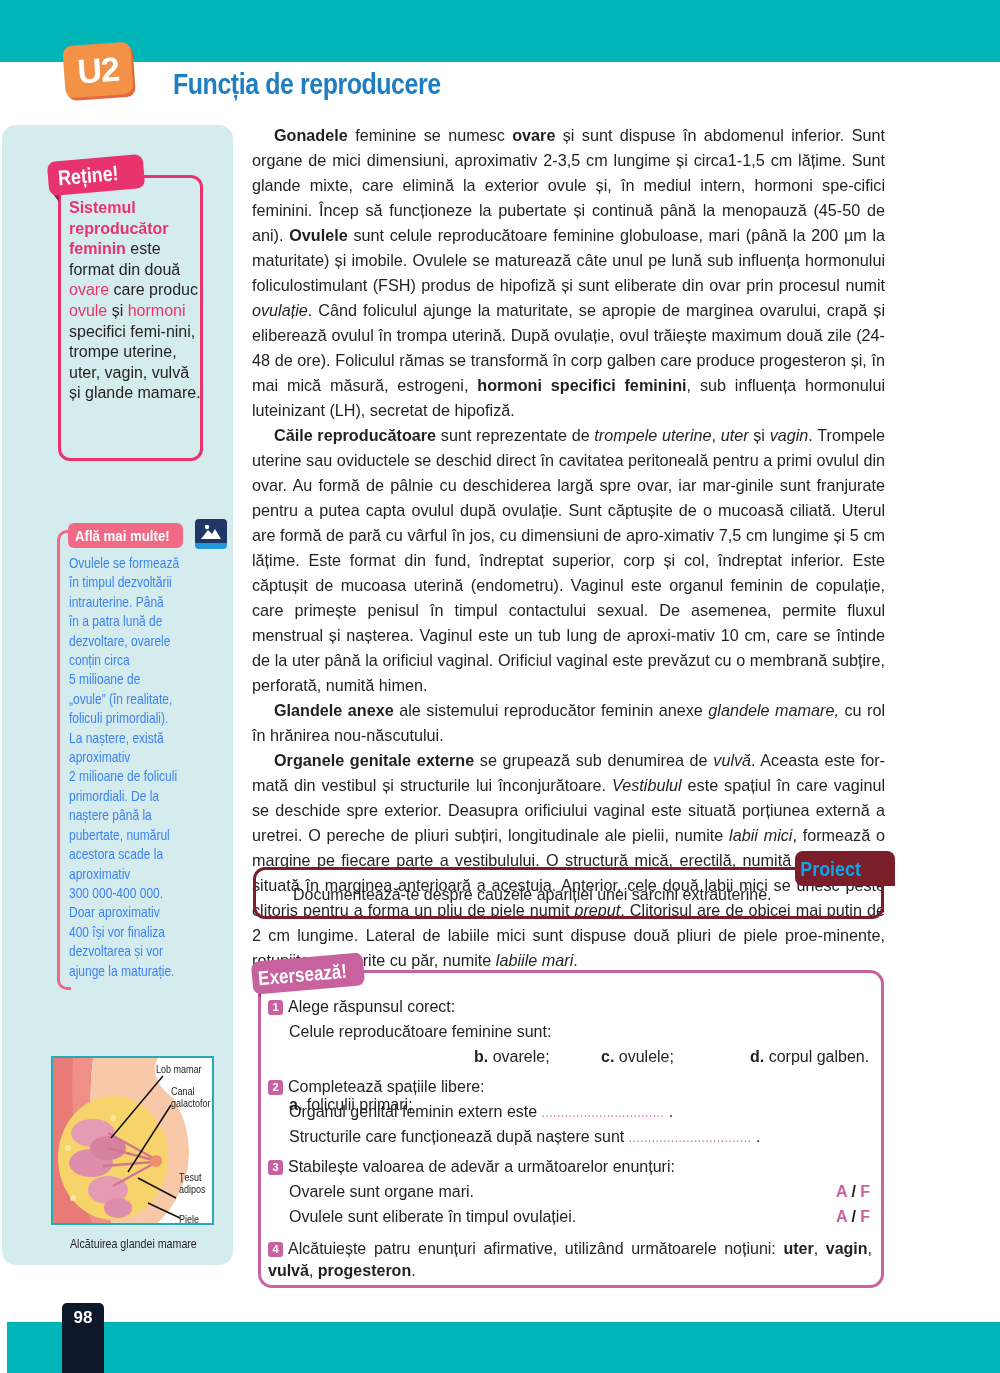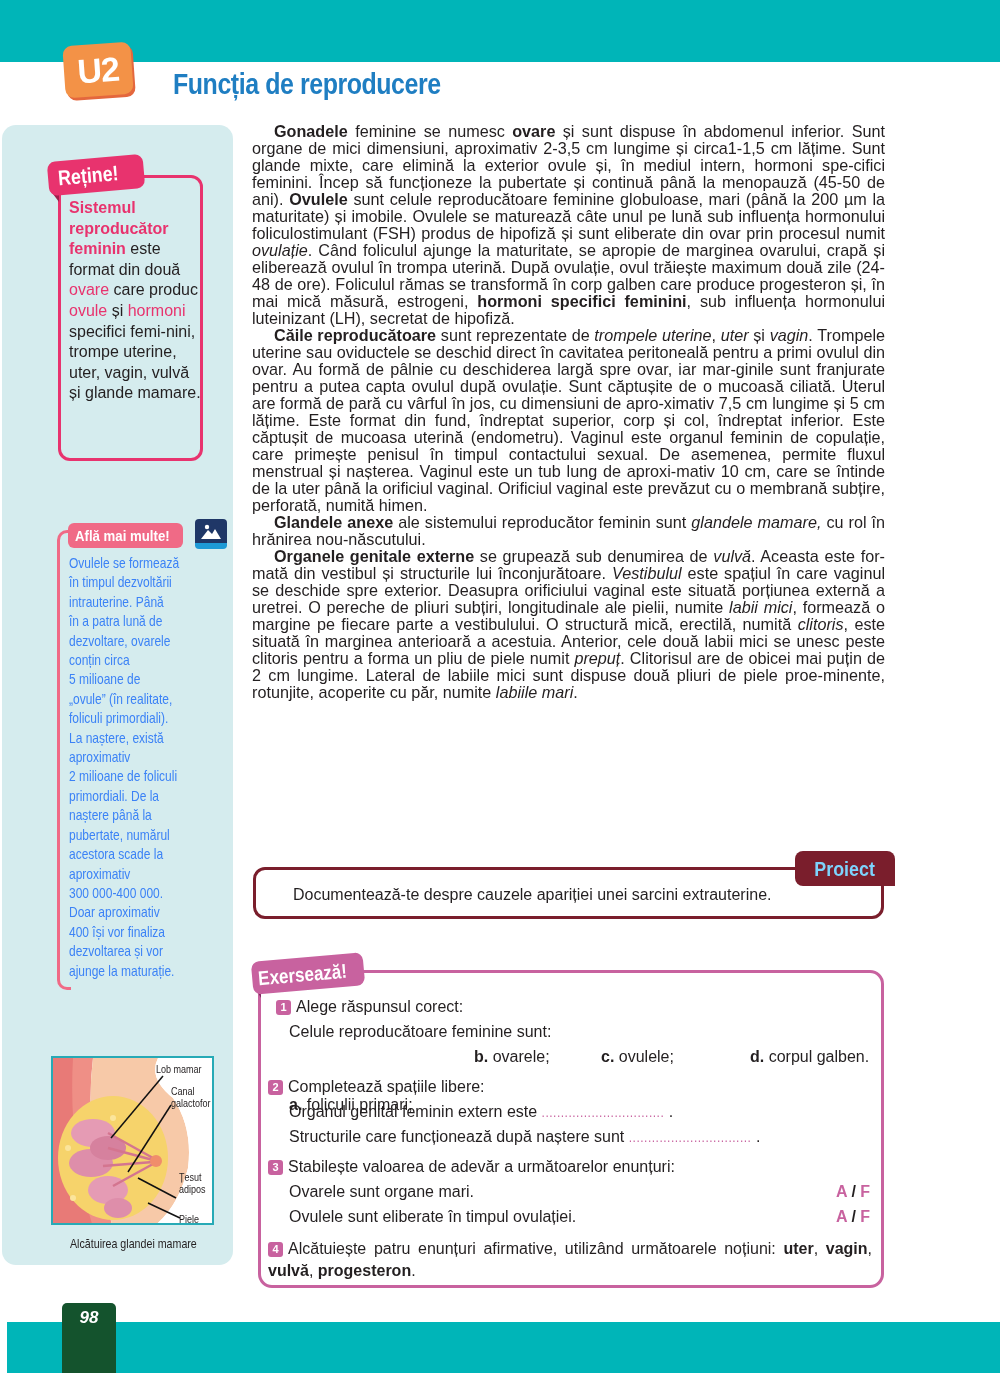--- a/index.html
+++ b/index.html
@@ -40,49 +40,49 @@
 
   
   .figure { position: absolute; left: 51px; top: 1056px; width: 163px; height: 169px; border: 2px solid #27aab6; background: #c2410c; overflow: hidden; }
   .figure svg { position: absolute; left: 0; top: 0; }
   .fig-label { position: absolute; font-size: 11px; color: #231f20; line-height: 11px; white-space: nowrap;
     transform: scaleX(0.82); transform-origin: left top; }
   .fig-caption { position: absolute; left: 70px; top: 1236px; font-size: 13px; color: #231f20; white-space: nowrap;
     transform: scaleX(0.82); transform-origin: left top; }
 
   
-  .main-text { position: absolute; left: 252px; top: 123px; width: 633px; font-size: 16.2px; line-height: 17px; color: #231f20; text-align: justify; }
+  .main-text { position: absolute; left: 252px; top: 123px; width: 633px; font-size: 16.2px; line-height: 25px; color: #231f20; text-align: justify; }
   .main-text p { text-indent: 22px; }
   .main-text b { font-weight: bold; }
   .main-text i { font-style: italic; }
 
   
   .proiect-box { position: absolute; left: 253px; top: 867px; width: 631px; height: 52px; border: 3px solid #7a1e2c; border-radius: 12px; }
   .proiect-tab { position: absolute; left: 795px; top: 851px; width: 100px; height: 35px; background: #7a1e2c; border-radius: 8px 8px 0 8px;
-    color: #7dd3fc; font-weight: bold; font-size: 21px; line-height: 36px; text-align: center; }
+    color: #0ea5e9; font-weight: bold; font-size: 21px; line-height: 36px; text-align: left; }
   .proiect-tab span { display: inline-block; transform: scaleX(0.85); }
   .proiect-text { position: absolute; left: 293px; top: 886px; font-size: 16px; color: #231f20; white-space: nowrap; }
 
   
   .ex-box { position: absolute; left: 258px; top: 970px; width: 626px; height: 318px; border: 3px solid #c8629f; border-radius: 14px; }
   .ex-tab { position: absolute; left: 252px; top: 957px; width: 112px; height: 33px; background: #c8629f; border-radius: 8px;
     transform: rotate(-5deg); color: #fff; font-weight: bold; font-size: 20px; line-height: 34px; padding-left: 6px; }
   .ex-tab span { display: inline-block; transform: scaleX(0.85); transform-origin: left center; }
   .ex-fold { position: absolute; left: 254px; top: 986px; width: 0; height: 0; border-top: 12px solid #7d2c5f; border-left: 7px solid transparent; }
   .ex-row { position: absolute; font-size: 16px; color: #231f20; white-space: nowrap; }
   .num-badge { display: inline-block; width: 15px; height: 15px; background: #c8629f; color: #fff; font-size: 11px; font-weight: bold;
     border-radius: 3px; text-align: center; line-height: 15px; margin-right: 5px; vertical-align: 1px; }
   .opt b { font-weight: bold; }
   .dots { color: #c8629f; letter-spacing: 0.5px; font-size: 12px; }
   .af { position: absolute; font-weight: bold; font-size: 16px; color: #c8629f; }
   .af .slash { color: #231f20; }
 
   .bottom-band { position: absolute; left: 7px; top: 1322px; width: 993px; height: 51px; background: #00b5b8; }
-  .page-num-tab { position: absolute; left: 62px; top: 1303px; width: 54px; height: 70px; background: #14532d; border-radius: 5px 5px 0 0;
-    color: #fff; font-weight: bold; font-size: 17px; text-align: center; line-height: 30px; font-style: italic; }
+  .page-num-tab { position: absolute; left: 62px; top: 1303px; width: 42px; height: 70px; background: #0f172a; border-radius: 5px 5px 0 0;
+    color: #fff; font-weight: bold; font-size: 17px; text-align: center; line-height: 30px; }
 </style>
 </head>
 <body>
 
 <div class="top-band"></div>
 <div class="unit-badge">U2</div>
 <h1 class="page-title">Funcția de reproducere</h1>
 
 <div class="sidebar"></div>
 
@@ -157,33 +157,33 @@
   <div class="fig-label" style="left:118px; top:40px;">galactofor</div>
   <div class="fig-label" style="left:126px; top:114px;">Țesut</div>
   <div class="fig-label" style="left:126px; top:126px;">adipos</div>
   <div class="fig-label" style="left:126px; top:156px;">Piele</div>
 </div>
 <div class="fig-caption">Alcătuirea glandei mamare</div>
 
 <div class="main-text" id="main-text">
     <p><b>Gonadele</b><span> feminine se numesc </span><b>ovare</b><span> și sunt dispuse în abdomenul inferior. Sunt organe de mici dimensiuni, aproximativ 2-3,5 cm lungime și circa1-1,5 cm lățime. Sunt glande mixte, care elimină la exterior ovule și, în mediul intern, hormoni spe-cifici feminini. Încep să funcționeze la pubertate și continuă până la menopauză (45-50 de ani). </span><b>Ovulele</b><span> sunt celule reproducătoare feminine globuloase, mari (până la 200 µm la maturitate) și imobile. Ovulele se maturează câte unul pe lună sub influența hormonului foliculostimulant (FSH) produs de hipofiză și sunt eliberate din ovar prin procesul numit </span><i>ovulație</i><span>. Când foliculul ajunge la maturitate, se apropie de marginea ovarului, crapă și eliberează ovulul în trompa uterină. După ovulație, ovul trăiește maximum două zile (24-48 de ore). Foliculul rămas se transformă în corp galben care produce progesteron și, în mai mică măsură, estrogeni, </span><b>hormoni specifici feminini</b><span>, sub influența hormonului luteinizant (LH), secretat de hipofiză.</span></p>
     <p><b>Căile reproducătoare</b><span> sunt reprezentate de </span><i>trompele uterine</i><span>, </span><i>uter</i><span> și </span><i>vagin</i><span>. Trompele uterine sau oviductele se deschid direct în cavitatea peritoneală pentru a primi ovulul din ovar. Au formă de pâlnie cu deschiderea largă spre ovar, iar mar-ginile sunt franjurate pentru a putea capta ovulul după ovulație. Sunt căptușite de o mucoasă ciliată. Uterul are formă de pară cu vârful în jos, cu dimensiuni de apro-ximativ 7,5 cm lungime și 5 cm lățime. Este format din fund, îndreptat superior, corp și col, îndreptat inferior. Este căptușit de mucoasa uterină (endometru). Vaginul este organul feminin de copulație, care primește penisul în timpul contactului sexual. De asemenea, permite fluxul menstrual și nașterea. Vaginul este un tub lung de aproxi-mativ 10 cm, care se întinde de la uter până la orificiul vaginal. Orificiul vaginal este prevăzut cu o membrană subțire, perforată, numită himen.</span></p>
-    <p><b>Glandele anexe</b><span> ale sistemului reproducător feminin sunt </span><i>glandele mamare,</i><span> cu rol în hrănirea nou-născutului.</span></p>
+    <p><b>Glandele anexe</b><span> ale sistemului reproducător feminin anexe </span><i>glandele mamare,</i><span> cu rol în hrănirea nou-născutului.</span></p>
     <p><b>Organele genitale externe</b><span> se grupează sub denumirea de </span><i>vulvă</i><span>. Aceasta este for-mată din vestibul și structurile lui înconjurătoare. </span><i>Vestibulul</i><span> este spațiul în care vaginul se deschide spre exterior. Deasupra orificiului vaginal este situată porțiunea externă a uretrei. O pereche de pliuri subțiri, longitudinale ale pielii, numite </span><i>labii mici</i><span>, formează o margine pe fiecare parte a vestibulului. O structură mică, erectilă, numită </span><i>clitoris</i><span>, este situată în marginea anterioară a acestuia. Anterior, cele două labii mici se unesc peste clitoris pentru a forma un pliu de piele numit </span><i>prepuț</i><span>. Clitorisul are de obicei mai puțin de 2 cm lungime. Lateral de labiile mici sunt dispuse două pliuri de piele proe-minente, rotunjite, acoperite cu păr, numite </span><i>labiile mari</i><span>.</span></p>
   </div>
 
 <div class="proiect-box"></div>
 <div class="proiect-tab"><span>Proiect</span></div>
 <div class="proiect-text">Documentează-te despre cauzele apariției unei sarcini extrauterine.</div>
 
 <div class="ex-box"></div>
 <div class="ex-fold"></div>
 <div class="ex-tab"><span>Exersează!</span></div>
 
-<div class="ex-row" style="left:268px; top:998px;margin-left:8px;">
+<div class="ex-row" style="left:268px; top:998px;">
   <span class="num-badge">1</span><span>Alege răspunsul corect:</span>
 </div>
 <div class="ex-row" style="left:289px; top:1023px;">Celule reproducătoare feminine sunt:</div>
 <div class="ex-row opt" style="left:289px; top:1096px;"><b>a.</b><span> foliculii primari;</span></div>
 <div class="ex-row opt" style="left:474px; top:1048px;"><b>b.</b><span> ovarele;</span></div>
 <div class="ex-row opt" style="left:601px; top:1048px;"><b>c.</b><span> ovulele;</span></div>
 <div class="ex-row opt" style="left:750px; top:1048px;"><b>d.</b><span> corpul galben.</span></div>
 
 <div class="ex-row" style="left:268px; top:1078px;">
   <span class="num-badge">2</span><span>Completează spațiile libere:</span>

